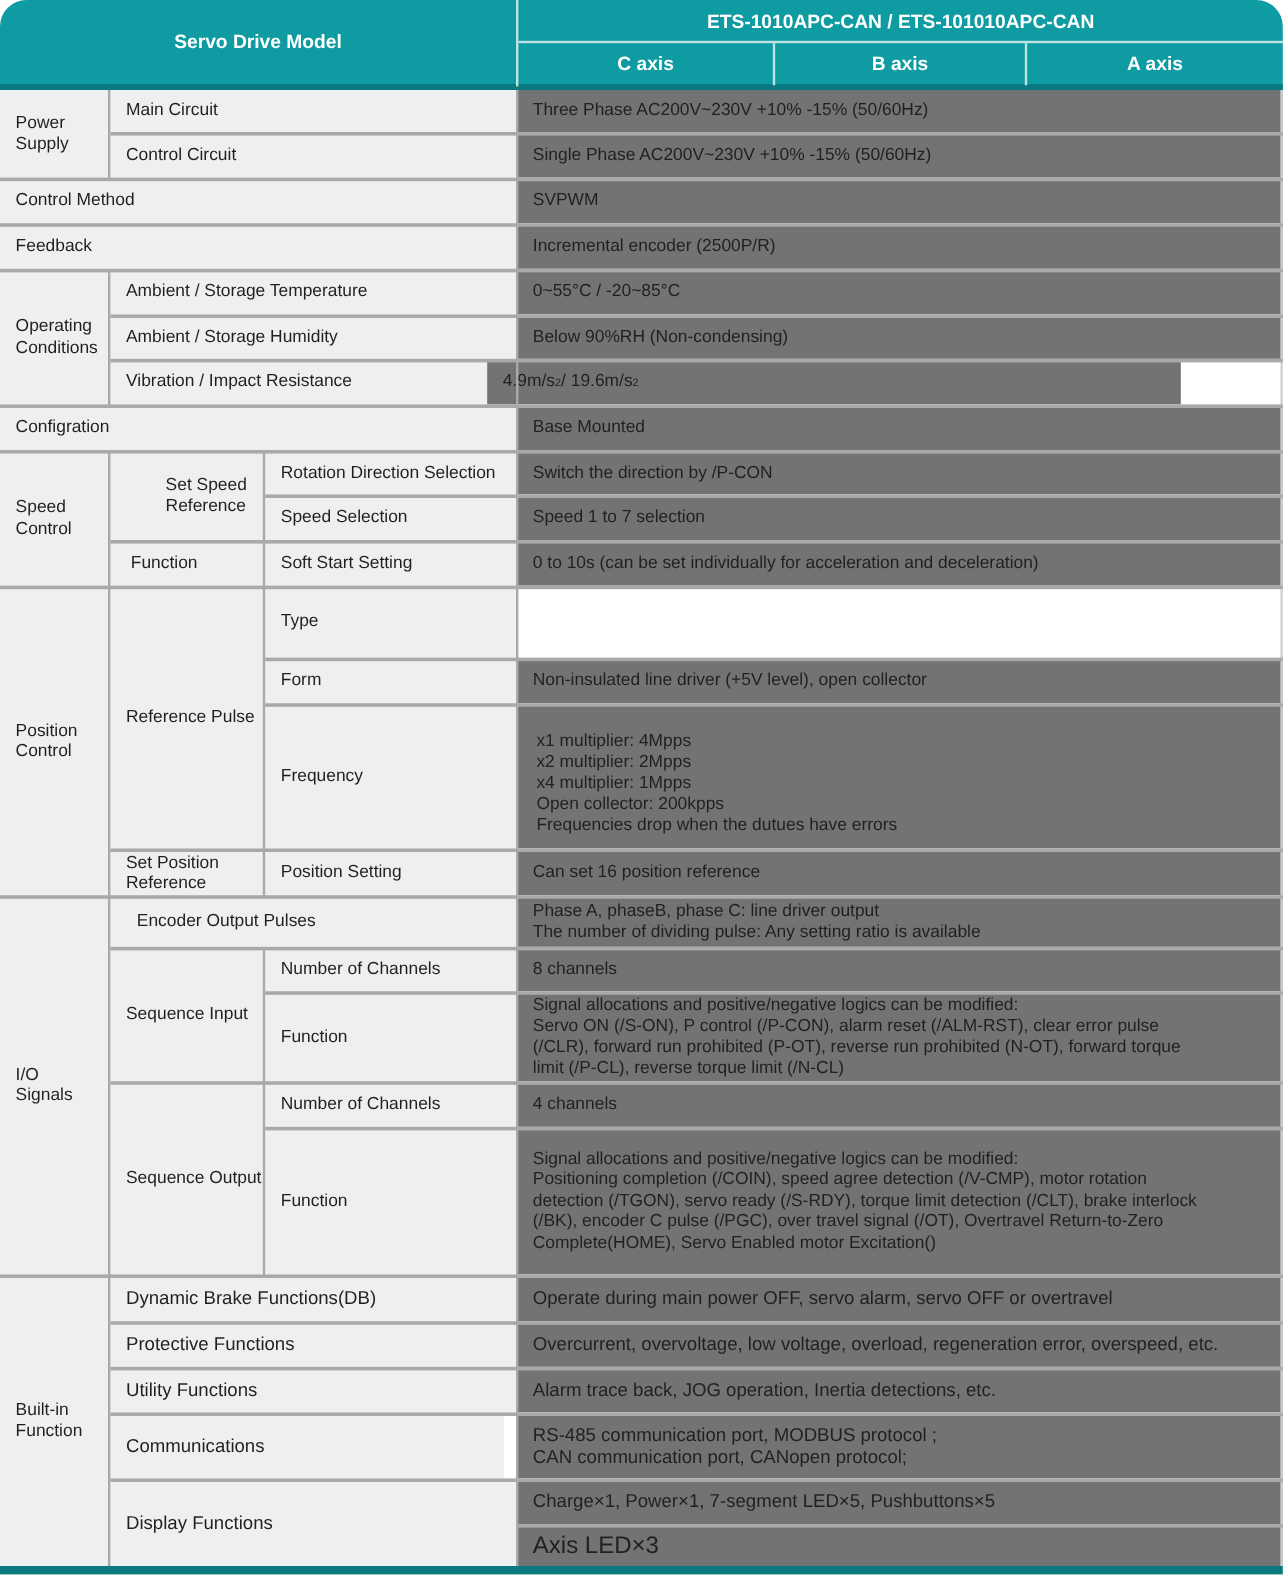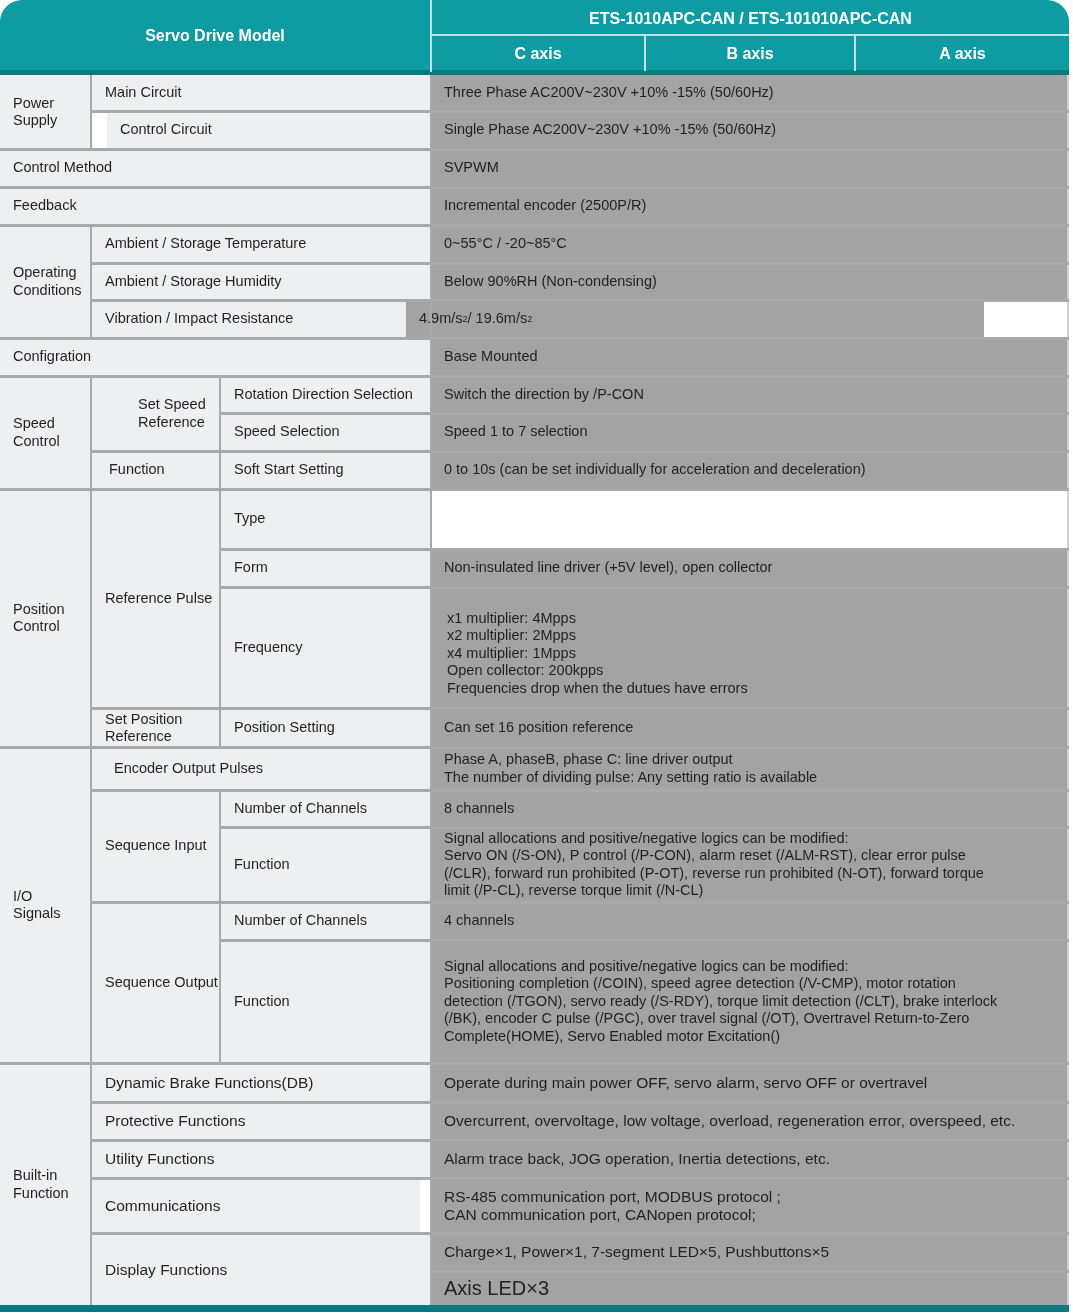--- a/index.html
+++ b/index.html
@@ -9,21 +9,21 @@
   .hdr { position: absolute; left: 0; top: 0; width: 1069px; height: 74px;
          background: #0e9ca2; border-radius: 22px 22px 0 0; }
   .hdr-shadow { position: absolute; left: 0; top: 70px; width: 1069px; height: 5px; background: #0a7a80; }
   .hcell { position: absolute; color: #ffffff; font-weight: bold; font-size: 16px;
            display: flex; align-items: center; justify-content: center; box-sizing: border-box; }
   .hsep-v { position: absolute; background: #bfe3e4; width: 2px; }
   .hsep-h { position: absolute; background: #bfe3e4; height: 2px; }
   .cell { position: absolute; box-sizing: border-box; font-size: 14.5px; line-height: 17.5px;
           display: flex; align-items: center; padding-left: 13px; }
   .lab { background: #eeeff0; }
-  .val { background: #a3a3a3; }
+  .val { background: #737373; }
   .vline { position: absolute; width: 2px; background: #a7a9ab; }
   .hline { position: absolute; height: 3px; background: #a7a9ab; }
   .bottom { position: absolute; left: 0; top: 1305px; width: 1069px; height: 7px; background: #0a7a80; }
   .ml { white-space: pre-line; }
   sup { font-size: 9px; line-height: 0; }
 </style>
 </head>
 <body>
 
 <div class="tbl" data-name="spec-table">
@@ -39,21 +39,21 @@
   <div class="hcell" style="left:646px;top:36px;width:208px;height:35px;" data-name="b-axis-heading">B axis</div>
   <div class="hsep-v" style="left:854px;top:36px;height:35px;" data-name="header-divider"></div>
   <div class="hcell" style="left:856px;top:36px;width:213px;height:35px;" data-name="a-axis-heading">A axis</div>
 
   <style>.hcell[data-name="c-axis-heading"]{width:212px !important;}</style>
 
   <div class="cell lab ml" style="left:0;top:75px;width:91px;height:74px;" data-name="power-supply-group">Power
 Supply</div>
   <div class="cell lab" style="left:92px;top:75px;width:338px;height:35px;" data-name="main-circuit-label">Main Circuit</div>
   <div class="cell val" style="left:431px;top:75px;width:638px;height:35px;" data-name="main-circuit-value">Three Phase AC200V~230V +10% -15% (50/60Hz)</div>
-  <div class="cell lab" style="left:107px;top:112px;width:338px;height:36px;" data-name="control-circuit-label">Control Circuit</div>
+  <div class="cell lab" style="left:92px;top:112px;width:338px;height:36px;" data-name="control-circuit-label">Control Circuit</div>
   <div class="cell val" style="left:431px;top:112px;width:638px;height:36px;" data-name="control-circuit-value">Single Phase AC200V~230V +10% -15% (50/60Hz)</div>
 
   <div class="cell lab" style="left:0;top:150px;width:430px;height:36px;" data-name="control-method-label">Control Method</div>
   <div class="cell val" style="left:431px;top:150px;width:638px;height:36px;" data-name="control-method-value">SVPWM</div>
 
   <div class="cell lab" style="left:0;top:188px;width:430px;height:36px;" data-name="feedback-label">Feedback</div>
   <div class="cell val" style="left:431px;top:188px;width:638px;height:36px;" data-name="feedback-value">Incremental encoder (2500P/R)</div>
 
   <div class="cell lab ml" style="left:0;top:226px;width:91px;height:111px;" data-name="operating-conditions-group">Operating
 Conditions</div>

